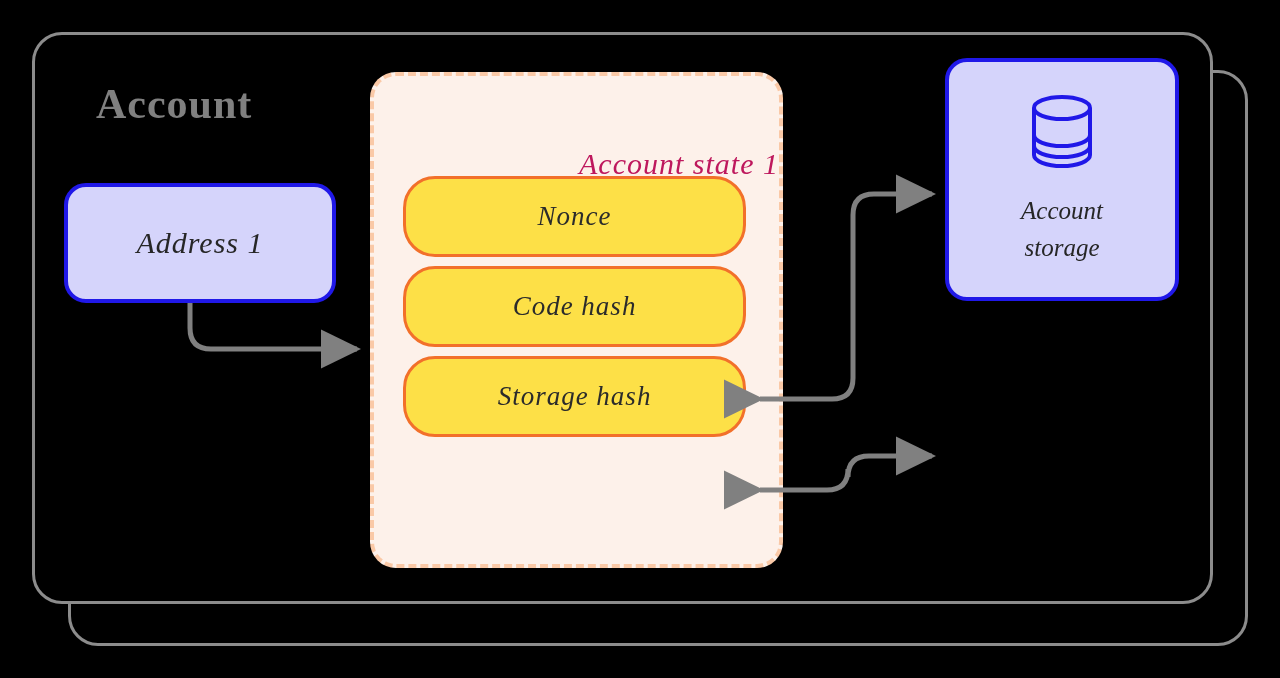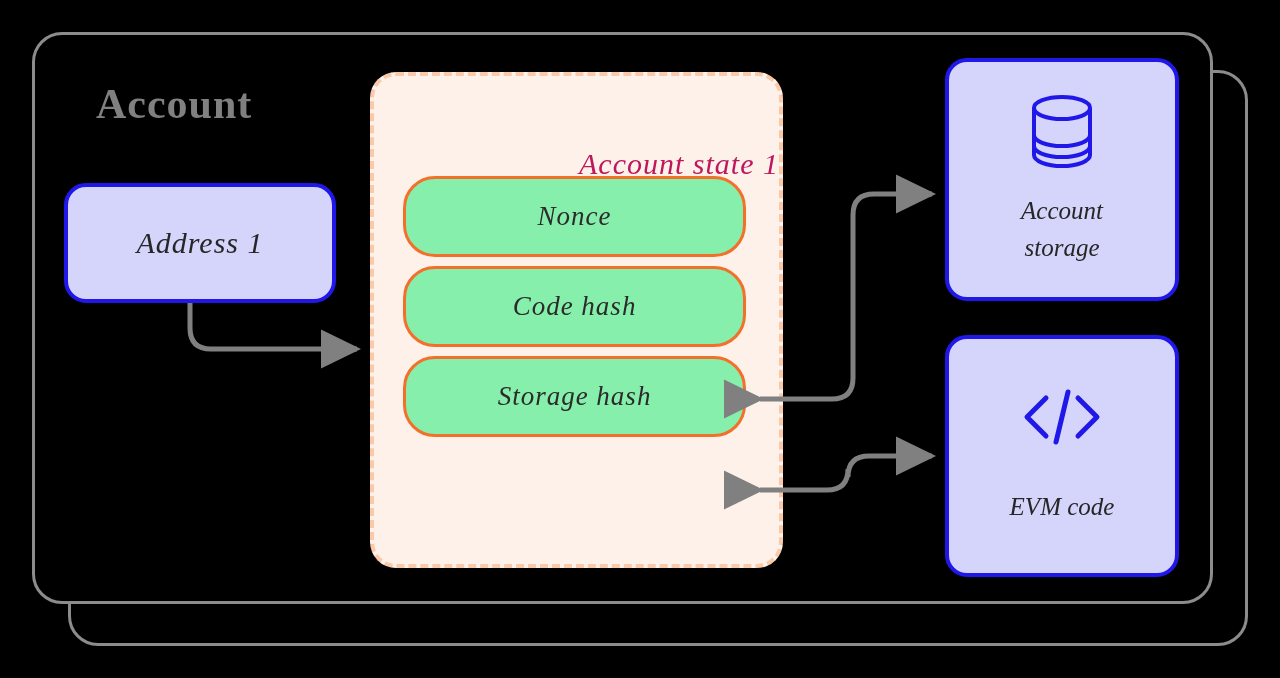--- a/index.html
+++ b/index.html
@@ -130,21 +130,21 @@
     position: absolute;
     left: 29px;
     top: 100px;
     width: 343px;
   }
   .pill {
     box-sizing: border-box;
     width: 343px;
     height: 81px;
     margin-bottom: 9px;
-    background: #86efac;
+    background: #fde047;
     border: 3px solid #f2702a;
     border-radius: 32px;
     display: flex;
     align-items: center;
     justify-content: center;
     font-size: 27px;
     font-style: italic;
     color: #2b2b2b;
     letter-spacing: 1px;
     white-space: nowrap;
@@ -186,30 +186,20 @@
         <ellipse cx="33" cy="15" rx="28" ry="11" stroke="#2018e8" stroke-width="4" fill="none"></ellipse>
         <path d="M5 15 V 62 C 5 68.1 17.5 73 33 73 C 48.5 73 61 68.1 61 62 V 15" stroke="#2018e8" stroke-width="4" fill="none"></path>
         <path d="M5 42 C 5 48.1 17.5 53 33 53 C 48.5 53 61 48.1 61 42" stroke="#2018e8" stroke-width="4" fill="none"></path>
         <path d="M5 53 C 5 59.1 17.5 64 33 64 C 48.5 64 61 59.1 61 53" stroke="#2018e8" stroke-width="4" fill="none"></path>
       </svg>
     </div>
     <div class="label">Account
 storage</div>
   </div>
 
-  <div class="node blue-box evm-box">
-    <div class="icon-wrap">
-      <svg width="82" height="60" viewBox="0 0 82 60" fill="none">
-        <path d="M25 11 L 6 30 L 25 49" stroke="#2018e8" stroke-width="5" stroke-linecap="round" stroke-linejoin="round" fill="none"></path>
-        <path d="M57 11 L 76 30 L 57 49" stroke="#2018e8" stroke-width="5" stroke-linecap="round" stroke-linejoin="round" fill="none"></path>
-        <path d="M47 5 L 35 55" stroke="#2018e8" stroke-width="5" stroke-linecap="round" fill="none"></path>
-      </svg>
-    </div>
-    <div class="label">EVM code</div>
-  </div>
 
   <svg class="layer" id="arrows" viewBox="0 0 1280 678">
     <defs>
       <marker id="arrowR" markerWidth="9" markerHeight="9" refX="7.2" refY="4.5" orient="auto" markerUnits="strokeWidth">
         <path d="M0,0.6 L8,4.5 L0,8.4 z" fill="#808080"></path>
       </marker>
       <marker id="arrowL" markerWidth="9" markerHeight="9" refX="7.2" refY="4.5" orient="auto" markerUnits="strokeWidth">
         <path d="M0,0.6 L8,4.5 L0,8.4 z" fill="#808080"></path>
       </marker>
     </defs>

